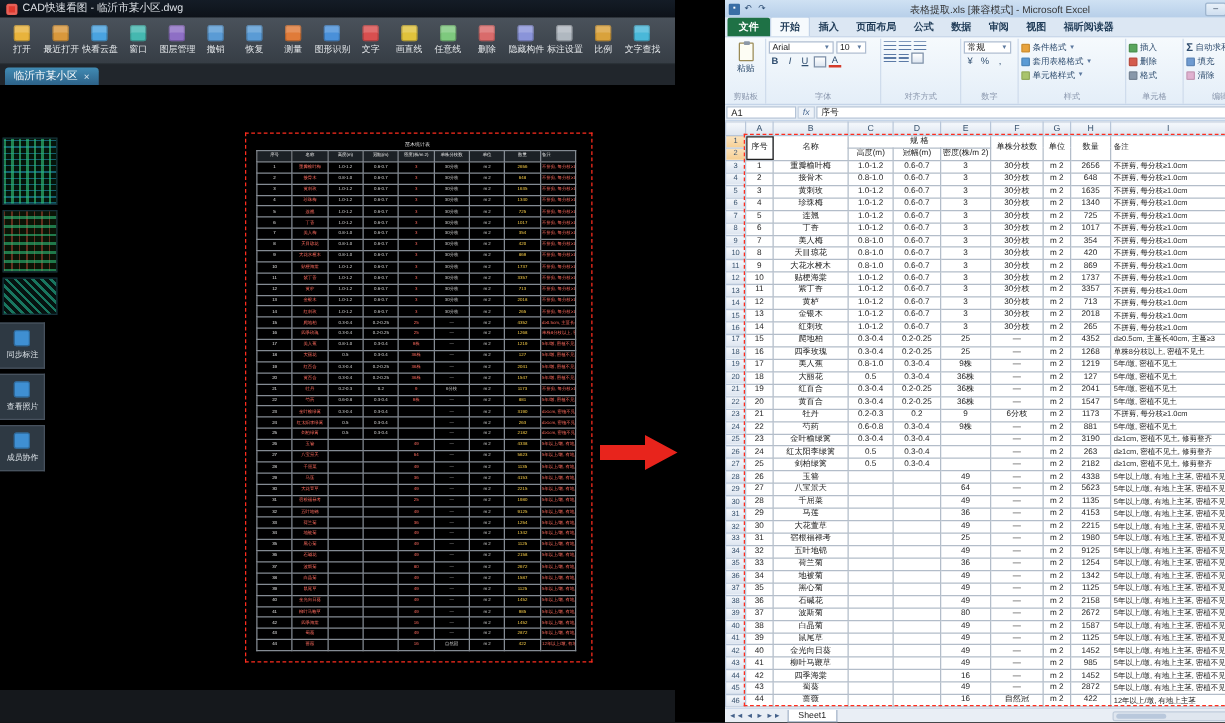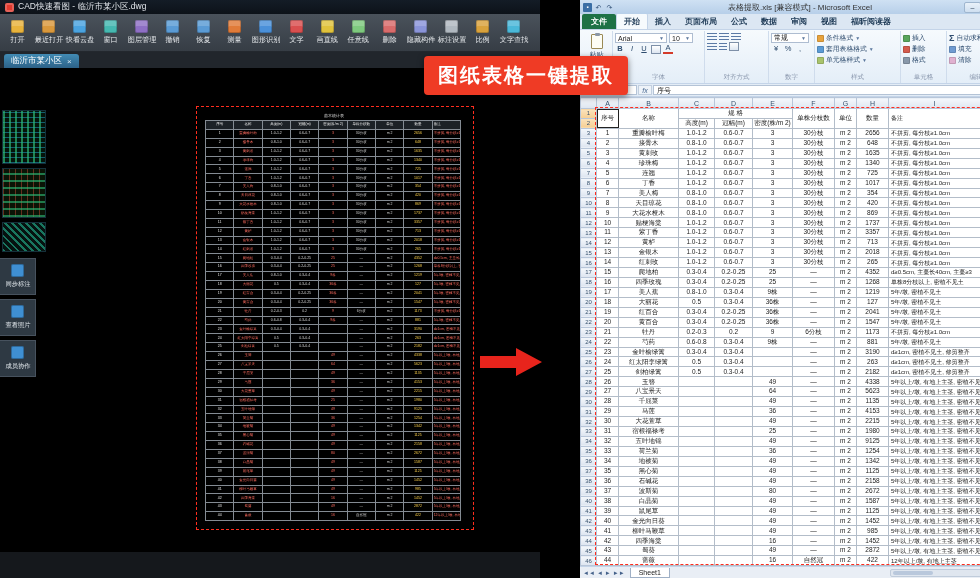--- a/index.html
+++ b/index.html
@@ -1487,18 +1487,17 @@
       <span class="snav">
         <span>◄◄</span><span>◄</span><span>►</span><span>►►</span>
       </span>
       <span class="stab">Sheet1</span>
       <span class="hscroll">
           <span class="hthumb"></span>
         </span>
     </div>
   </section>
 
-  <div id="banner">图纸表格一键提取</div>
   <svg id="arrow" width="66" height="32" viewBox="0 0 66 32">
     <polygon points="0,10 36,10 36,2 62,16 36,30 36,22 0,22" fill="#e8241c"></polygon>
   </svg>
 
 </div>
 
 </body></html>

